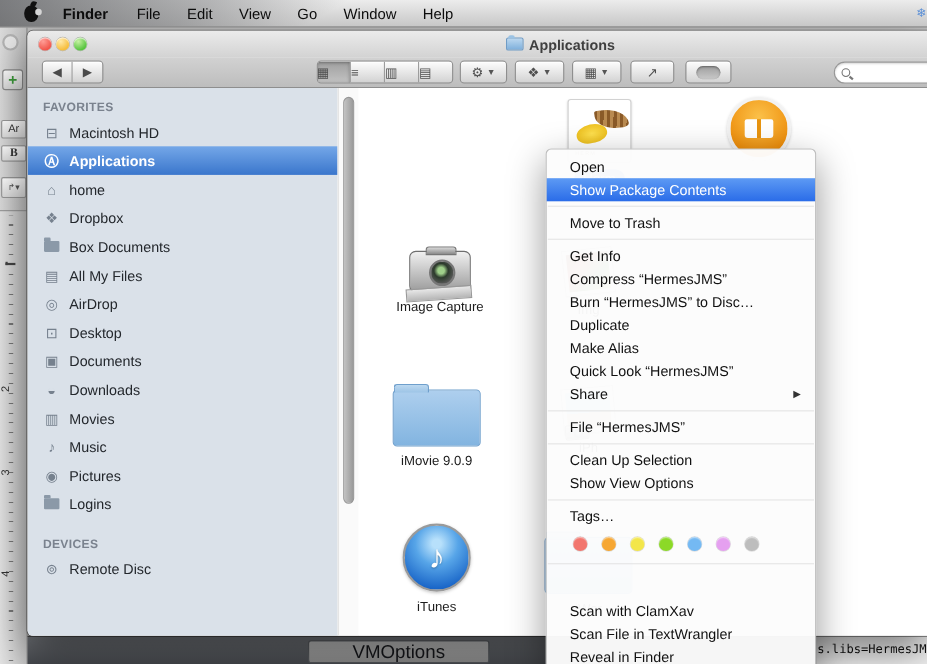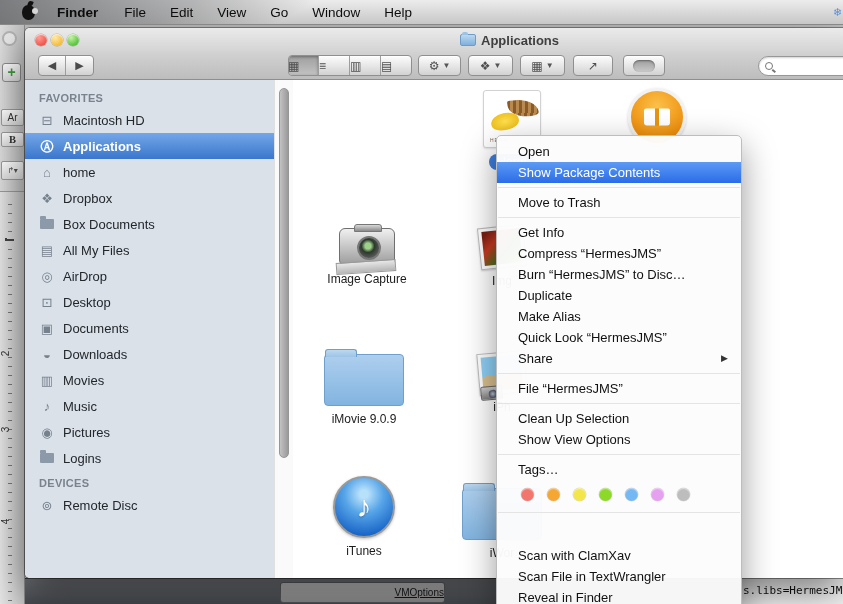--- a/index.html
+++ b/index.html
@@ -43,21 +43,21 @@
     background:repeating-linear-gradient(to bottom, transparent 0 8px, #787878 8px 9px); }
   .rnum { position:absolute; left:3px; font-size:10px; color:#333; transform:rotate(-90deg); }
   .rmark { position:absolute; left:5px; top:46px; width:9px; height:3px;
     border-left:2px solid #444; border-bottom:2px solid #444; }
 
   
   .bg-bottombar { position:absolute; left:25px; right:0; top:578px; height:26px;
     background:linear-gradient(#6e7176,#46494e); border-top:1px solid #333; z-index:1; }
   .vm-tab { position:absolute; left:255px; top:3px; width:165px; height:21px; border:1px solid #55585c;
     border-radius:3px; background:linear-gradient(#b9b9b9,#8d8d8d);
-    font-size:10px; color:#15161a; text-align:right; line-height:19px;text-decoration:underline; }
+    font-size:17px; color:#15161a; text-align:center; line-height:19px; }
   .bg-editor { position:absolute; left:742px; top:578px; width:101px; height:26px; background:#f7f7f7;
     z-index:2; font-family:"DejaVu Sans Mono","Liberation Mono",monospace; font-size:11px; color:#111;
     padding:6px 0 0 1px; white-space:nowrap; overflow:hidden; }
 
   
   .window { position:absolute; left:25px; top:28px; width:818px; height:550px;
     border-radius:5px 0 0 5px; box-shadow:0 14px 38px rgba(0,0,0,.5), 0 0 0 1px rgba(70,70,70,.55);
     z-index:10; overflow:hidden; background:#fff; }
   .titlebar { height:24px; background:linear-gradient(#ebebeb,#d3d3d3); position:relative; }
   .tl { position:absolute; top:6px; width:12px; height:12px; border-radius:50%;
@@ -95,21 +95,21 @@
     box-shadow:inset 0 1px 2px rgba(0,0,0,.4); }
   .searchbox { position:absolute; left:733px; top:4px; width:110px; height:20px; border:1px solid #979797;
     border-radius:10px; background:#fff; box-shadow:inset 0 1px 2px rgba(0,0,0,.18);
     display:flex; align-items:center; padding-left:6px; }
   .mag { width:8px; height:8px; border:1.5px solid #777; border-radius:50%; position:relative; flex:none; }
   .mag::after { content:""; position:absolute; left:6px; top:7px; width:4px; height:1.5px;
     background:#777; transform:rotate(40deg); }
   .searchbox input { border:none; outline:none; width:70px; font-size:12px; margin-left:4px; background:transparent; }
 
   .main { position:relative; height:498px; display:flex; }
-  .sidebar { width:249px; background:#dae1e9; padding-top:8px; overflow:hidden; }
+  .sidebar { width:282px; background:#dae1e9; padding-top:8px; overflow:hidden; }
   .sb-header { font-size:11px; font-weight:bold; color:#7a828e; letter-spacing:.3px; padding:4px 0 3px 14px; }
   .sb-item { height:26px; display:flex; align-items:center; font-size:13px; color:#23272c; padding-left:13px; }
   .sb-item .si { width:18px; margin-right:7px; text-align:center; font-size:13px; color:#76818e; flex:none; line-height:1; }
   .sb-item.selected { background:linear-gradient(#74a7e8,#3a76cc); color:#fff; font-weight:bold; }
   .sb-item.selected .si { color:#fff; }
   .si-folder { width:14px; height:10px; background:#8b99a8; border-radius:1px; position:relative; margin:0 9px 0 2px; flex:none; }
   .si-folder::before { content:""; position:absolute; left:0; top:-3px; width:6px; height:3px; background:#8b99a8; border-radius:1px 1px 0 0; }
   .sb-scroll { width:19px; background:#fafafa; border-left:1px solid #e0e0e0; position:relative; }
   .sb-thumb { position:absolute; left:4px; top:8px; width:10px; height:370px; border-radius:5px;
     background:linear-gradient(to right,#c2c2c2,#9a9a9a); border:1px solid #969696; }
@@ -307,21 +307,21 @@
           <span>Music</span>
         </div>
         <div class="sb-item">
           <span class="si">◉</span>
           <span>Pictures</span>
         </div>
         <div class="sb-item">
           <span class="si-folder"></span>
           <span>Logins</span>
         </div>
-        <div class="sb-header gap-above" style="margin-top:2px">DEVICES</div>
+        <div class="sb-header gap-above" style="margin-top:14px">DEVICES</div>
         <div class="sb-item">
           <span class="si">⊚</span>
           <span>Remote Disc</span>
         </div>
       </div>
 
       <div class="sb-scroll">
         <div class="sb-thumb"></div>
       </div>
 

